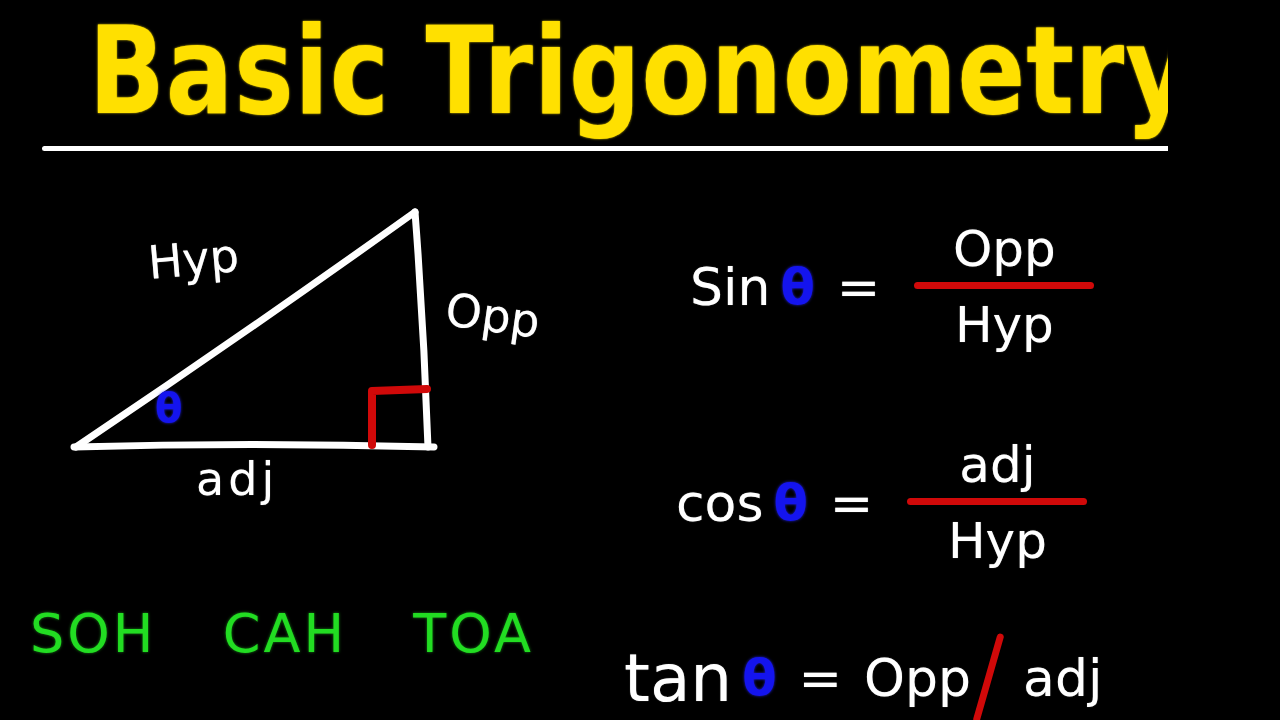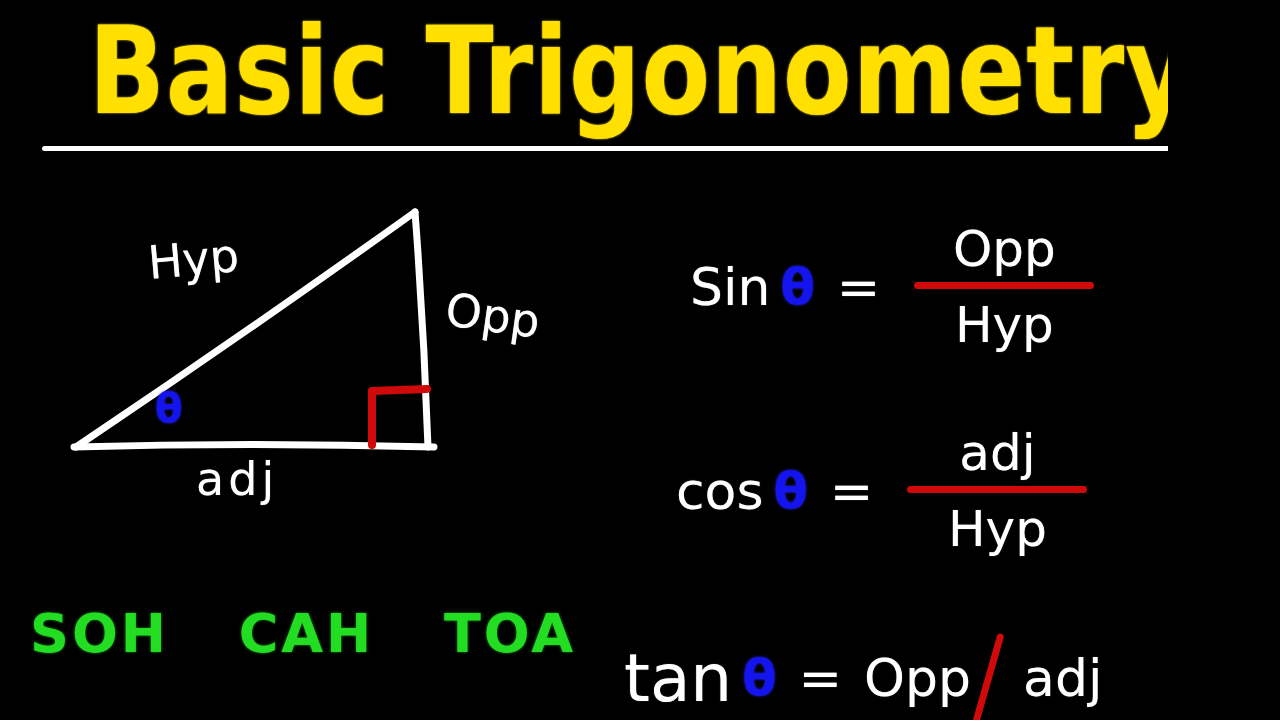--- a/index.html
+++ b/index.html
@@ -87,21 +87,21 @@
   .lbl-theta-tri {
     left: 155px; top: 385px;
     font-size: 40px;
     font-weight: 700;
   }
 
   
   #sohcahtoa {
     left: 30px; top: 602px;
     font-size: 54px;
-    font-weight: 700;
+    font-weight: 400;
     letter-spacing: 3px;
   }
   #sohcahtoa .gap { display: inline-block; width: 26px; }
 
   
   .equation {
     position: absolute;
     display: flex;
     align-items: center;
     white-space: nowrap;
@@ -142,21 +142,21 @@
     width: 100%;
     min-width: 180px;
     height: 7px;
     background: #D00909;
     border-radius: 4px;
     margin: 8px 0 9px 0;
   }
   .frac .den { margin-top: 2px; }
 
   #eq-sin { left: 690px; top: 224px; }
-  #eq-cos { left: 676px; top: 428px; justify-content: space-between; }
+  #eq-cos { left: 676px; top: 440px; justify-content: space-between; }
   #eq-tan { left: 624px; top: 630px; align-items: center; }
 
   #eq-tan .eq-fn { font-size: 66px; }
   #eq-tan .inline-num, #eq-tan .inline-den {
     color: #FFFFFF;
     font-size: 52px;
     text-shadow: 0 0 1px rgba(255,255,255,0.5);
   }
   #eq-tan .inline-num { margin-left: 22px; }
   #eq-tan .slash {

